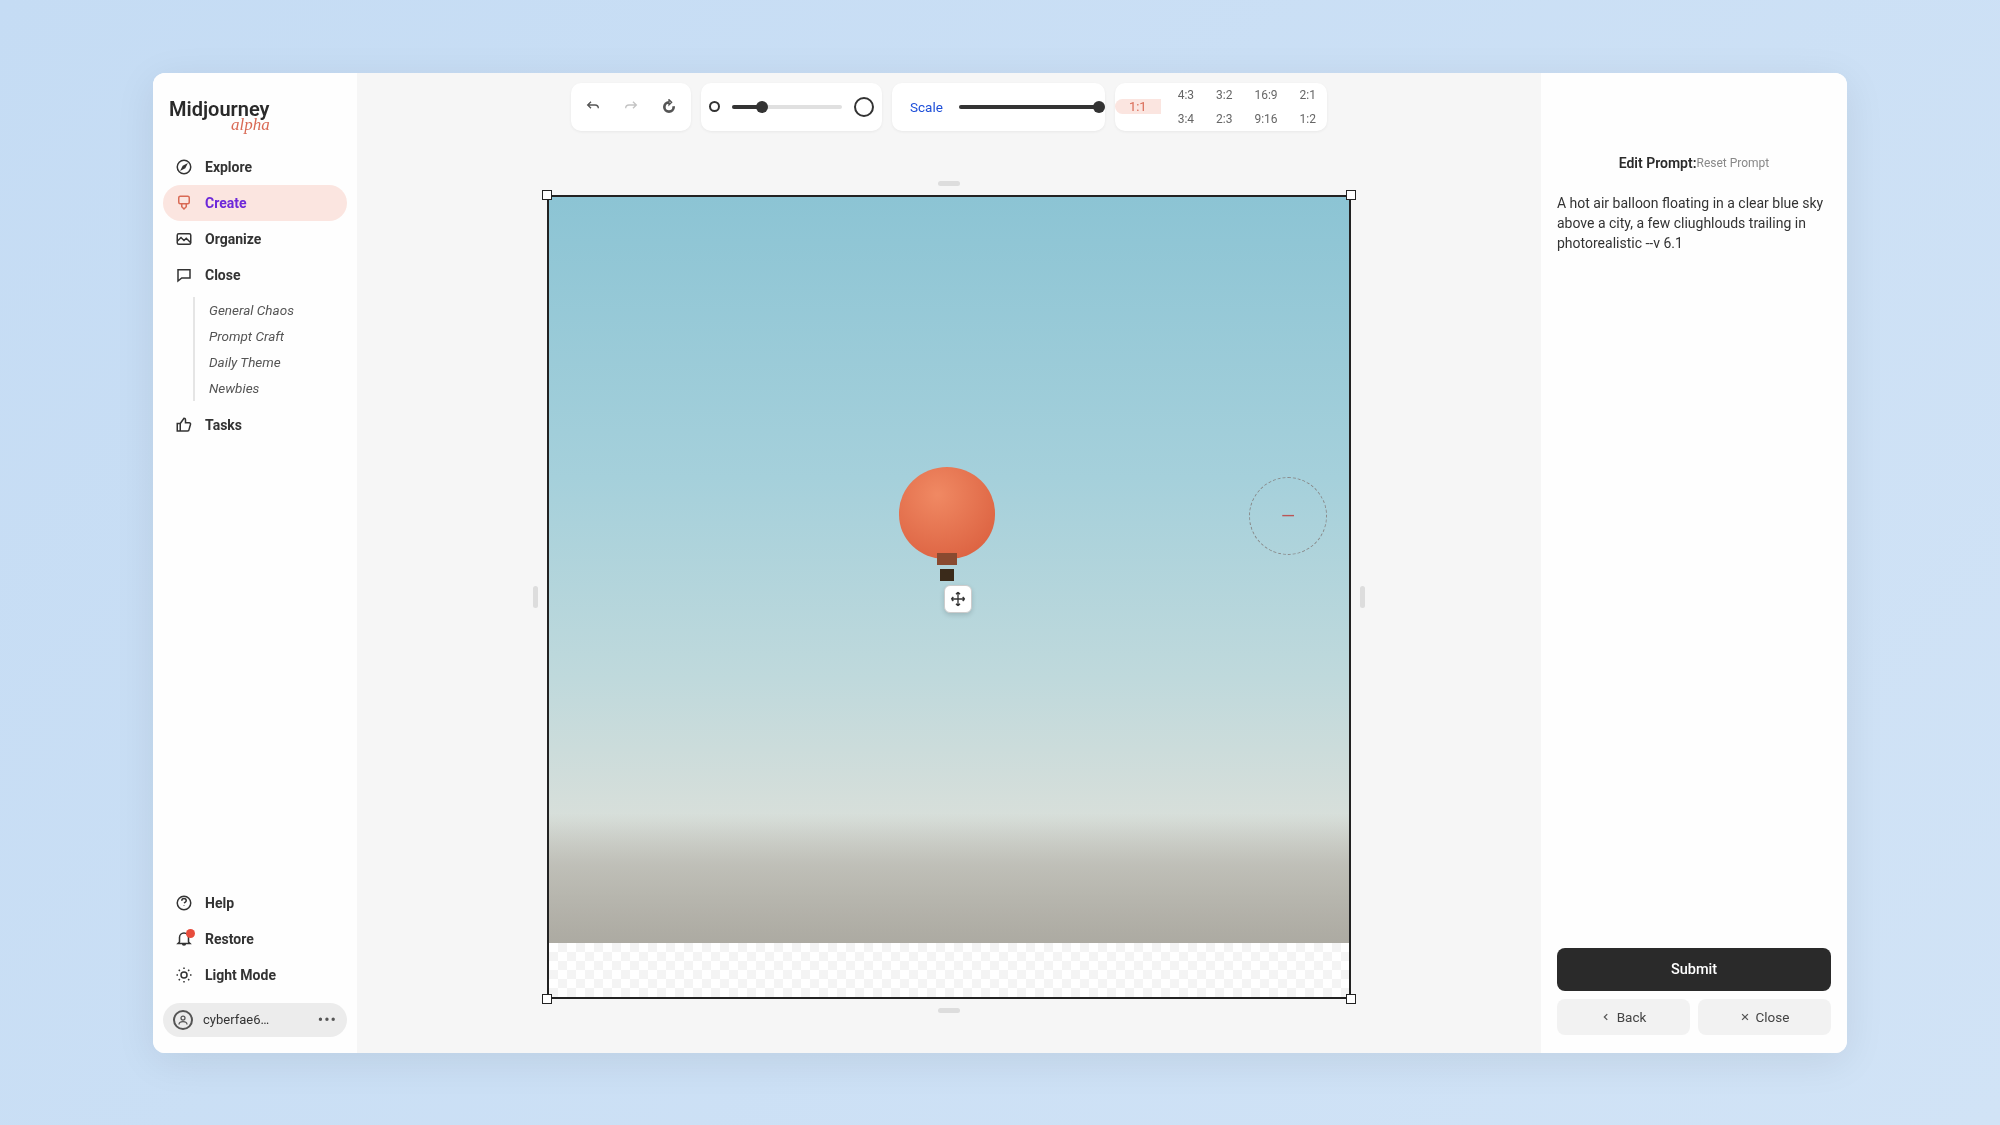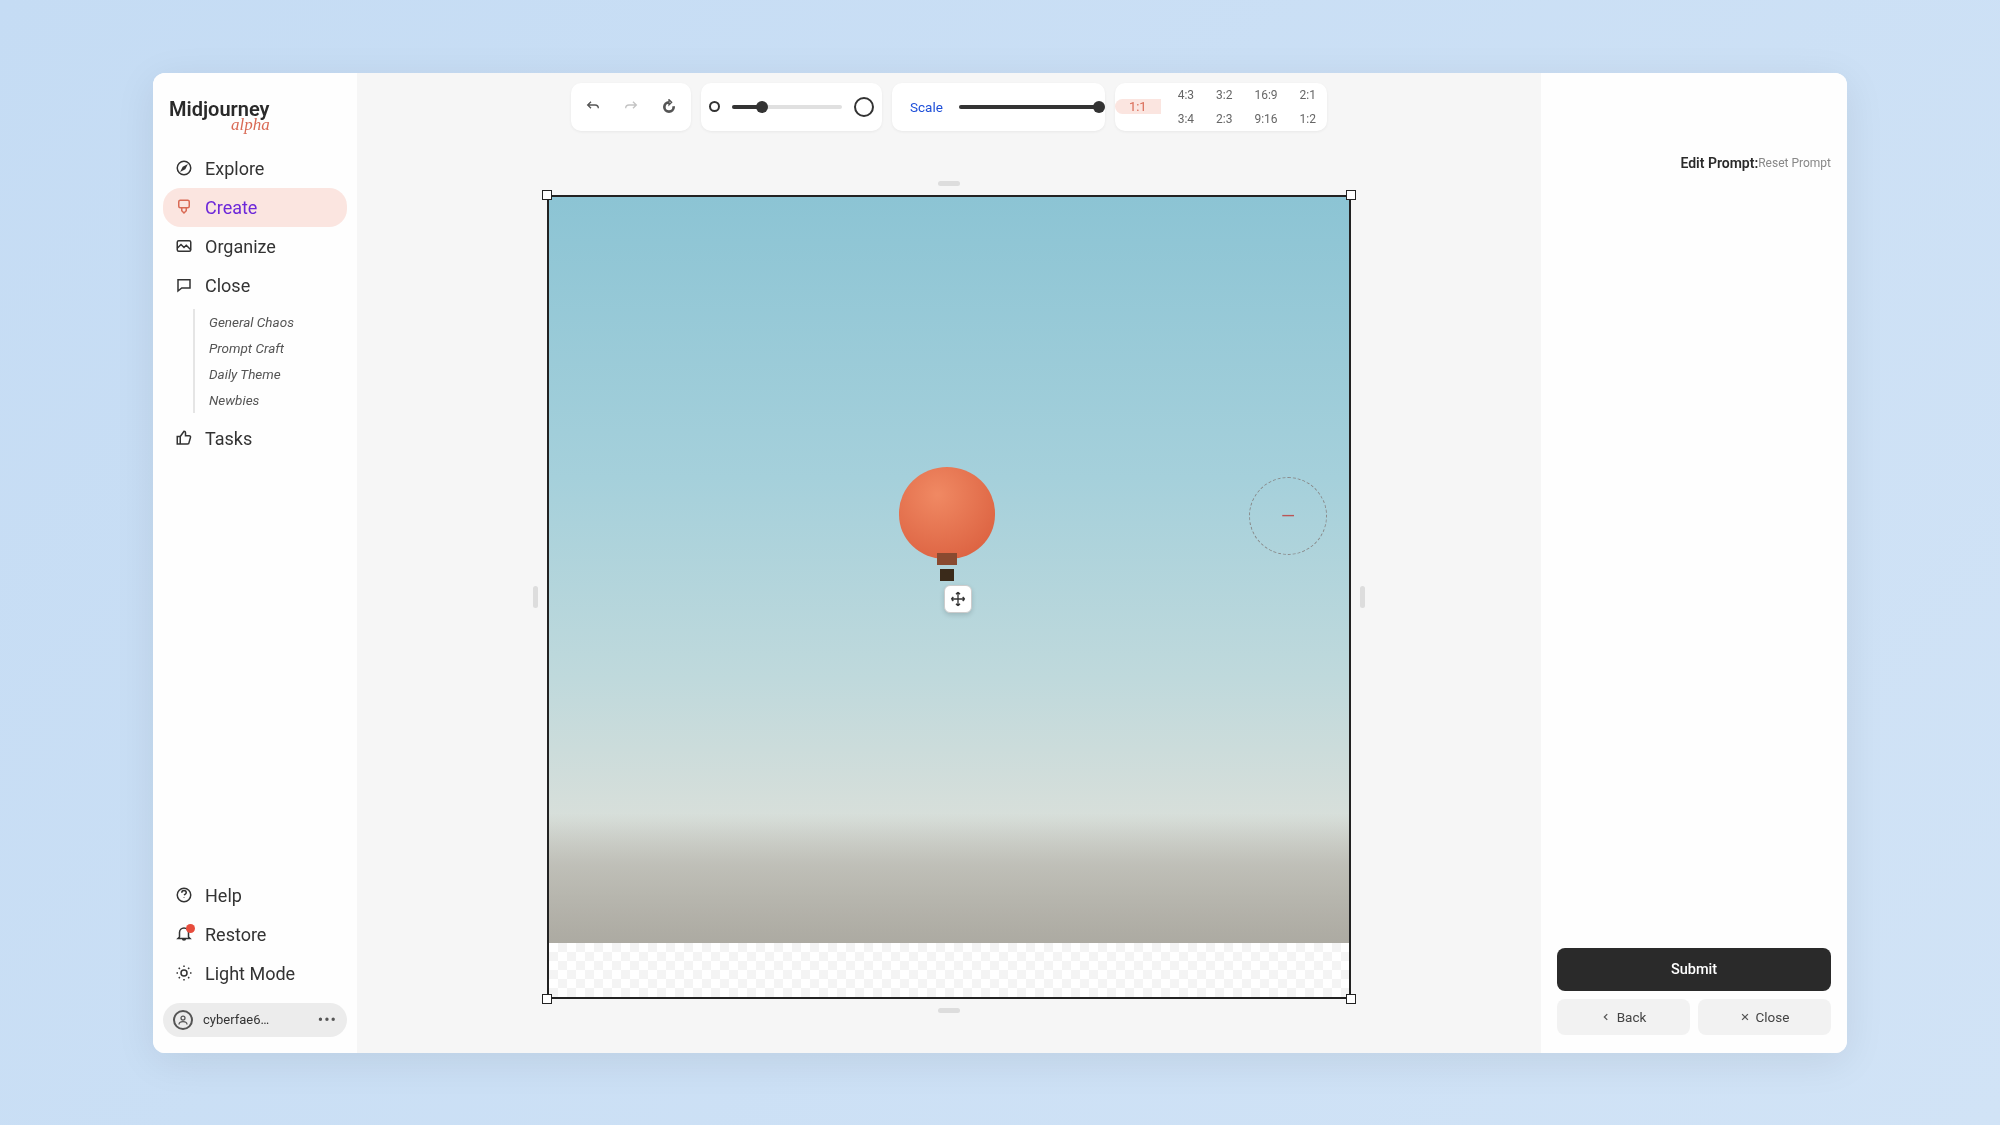--- a/index.html
+++ b/index.html
@@ -2,21 +2,21 @@
 <html><head>
 <meta charset="utf-8">
 <style>
 * { margin: 0; padding: 0; box-sizing: border-box; font-family: -apple-system, BlinkMacSystemFont, "Segoe UI", Roboto, sans-serif; }
 body { background: linear-gradient(135deg, #c5dcf4 0%, #d1e3f6 100%); width: 2000px; height: 1125px; display: flex; align-items: center; justify-content: center; }
 .app { width: 1694px; height: 980px; background: #fefefe; border-radius: 12px; display: flex; overflow: hidden; box-shadow: 0 8px 40px rgba(0,0,0,0.08); }
 .sidebar { width: 204px; padding: 16px 10px; display: flex; flex-direction: column; background: #fefefe; }
 .logo { padding: 8px 6px 14px 6px; }
 .logo-main { font-size: 20px; font-weight: 600; color: #2a2a2a; }
 .logo-sub { font-size: 17px; color: #d96a55; font-family: cursive; font-style: italic; margin-left: 62px; margin-top: -6px; }
-.nav-item { display: flex; align-items: center; gap: 12px; padding: 9px 12px; border-radius: 18px; cursor: pointer; color: #333; font-size: 18px; font-weight: 400; }
+.nav-item { display: flex; align-items: center; gap: 12px; padding: 9px 12px; border-radius: 18px; cursor: pointer; color: #333; font-size: 14px; font-weight: 700; }
 .nav-item.active { background: #fbe5e0; color: #6d28d9; }
 .nav-item .icon { width: 18px; height: 18px; display: flex; align-items: center; justify-content: center; flex-shrink: 0; }
 .chat-sub { margin-left: 30px; border-left: 2px solid #e5e5e5; padding-left: 14px; margin-top: 4px; margin-bottom: 6px; }
 .chat-sub-item { font-size: 13.5px; color: #555; padding: 5px 0; cursor: pointer; font-style: italic; }
 .spacer { flex: 1; }
 .user-chip { display: flex; align-items: center; gap: 10px; background: #ececec; border-radius: 20px; padding: 7px 10px; margin-top: 10px; }
 .user-chip .av { width: 20px; height: 20px; border-radius: 50%; border: 2px solid #555; display:flex;align-items:center;justify-content:center; }
 .user-chip .name { font-size: 13px; color: #333; flex:1; overflow:hidden; text-overflow:ellipsis; white-space:nowrap; }
 .user-chip .dots { font-size: 16px; color: #555; letter-spacing: 1px; }
 .main { flex: 1; background: #f6f6f6; display: flex; flex-direction: column; position: relative; }
@@ -52,21 +52,21 @@
 .move-handle { position: absolute; left: 395px; top: 388px; width: 28px; height: 28px; background: #fff; border: 1px solid #ccc; border-radius: 6px; display:flex; align-items:center; justify-content:center; box-shadow: 0 2px 5px rgba(0,0,0,0.15); }
 .brush-cursor { position: absolute; left: 700px; top: 280px; width: 78px; height: 78px; border: 1.5px dashed #888; border-radius: 50%; display:flex; align-items:center; justify-content:center; color:#b55; font-size:18px; }
 .crop-handle { position: absolute; width: 10px; height: 10px; background: #fff; border: 1.5px solid #222; }
 .ch-tl { top:-5px; left:-5px; } .ch-tr { top:-5px; right:-5px; } .ch-bl { bottom:-5px; left:-5px; } .ch-br { bottom:-5px; right:-5px; }
 .edge-handle { position: absolute; background: #ddd; border-radius: 3px; }
 .eh-t { top:-14px; left:50%; transform:translateX(-50%); width:22px; height:5px; }
 .eh-b { bottom:-14px; left:50%; transform:translateX(-50%); width:22px; height:5px; }
 .eh-l { left:-14px; top:50%; transform:translateY(-50%); width:5px; height:22px; }
 .eh-r { right:-14px; top:50%; transform:translateY(-50%); width:5px; height:22px; }
 .right-panel { width: 306px; background: #fefefe; padding: 18px 16px; display: flex; flex-direction: column; }
-.prompt-head { display: flex; justify-content: flex-end; align-items: center; margin-top: 64px; margin-bottom: 22px; }
+.prompt-head { display: flex; justify-content: center; align-items: center; margin-top: 64px; margin-bottom: 22px; }
 .prompt-title { font-size: 14px; font-weight: 600; color: #2a2a2a; }
 .reset-link { font-size: 12px; color: #888; cursor: pointer; }
 .prompt-text { font-size: 14px; color: #333; line-height: 1.45; }
 .rp-bottom { margin-top: auto; display: flex; flex-direction: column; gap: 8px; }
 .submit-btn { background: #2a2a2a; color: #fff; padding: 13px; border-radius: 8px; text-align: center; font-size: 14.5px; font-weight: 500; cursor: pointer; }
 .btn-row { display: flex; gap: 8px; }
 .sec-btn { flex: 1; background: #f2f2f2; color: #444; padding: 10px; border-radius: 8px; text-align: center; font-size: 13.5px; cursor: pointer; display:flex; align-items:center; justify-content:center; gap:6px; }
 svg { display: block; }
 .upd-badge { position: absolute; width: 9px; height: 9px; background: #e74c3c; border-radius: 50%; top: -1px; right: -2px; }
 .icon-wrap { position: relative; }
@@ -261,20 +261,21 @@
         <div class="edge-handle eh-r"></div>
       </div>
     </div>
   </div>
 
   <div class="right-panel">
     <div class="prompt-head">
       <span class="prompt-title">Edit Prompt:</span>
       <span class="reset-link">Reset Prompt</span>
     </div>
+    <div class="prompt-text">A hot air balloon floating in a clear blue sky above a city, a few cliughlouds trailing in photorealistic --v 6.1</div>
 
     <div class="rp-bottom">
       <div class="submit-btn">Submit</div>
       <div class="btn-row">
         <div class="sec-btn">
           <span>
               <svg width="10" height="10" viewBox="0 0 24 24" fill="none" stroke="#555" stroke-width="3">
                 <path d="M15 5l-7 7 7 7"></path>
               </svg>
             </span>

